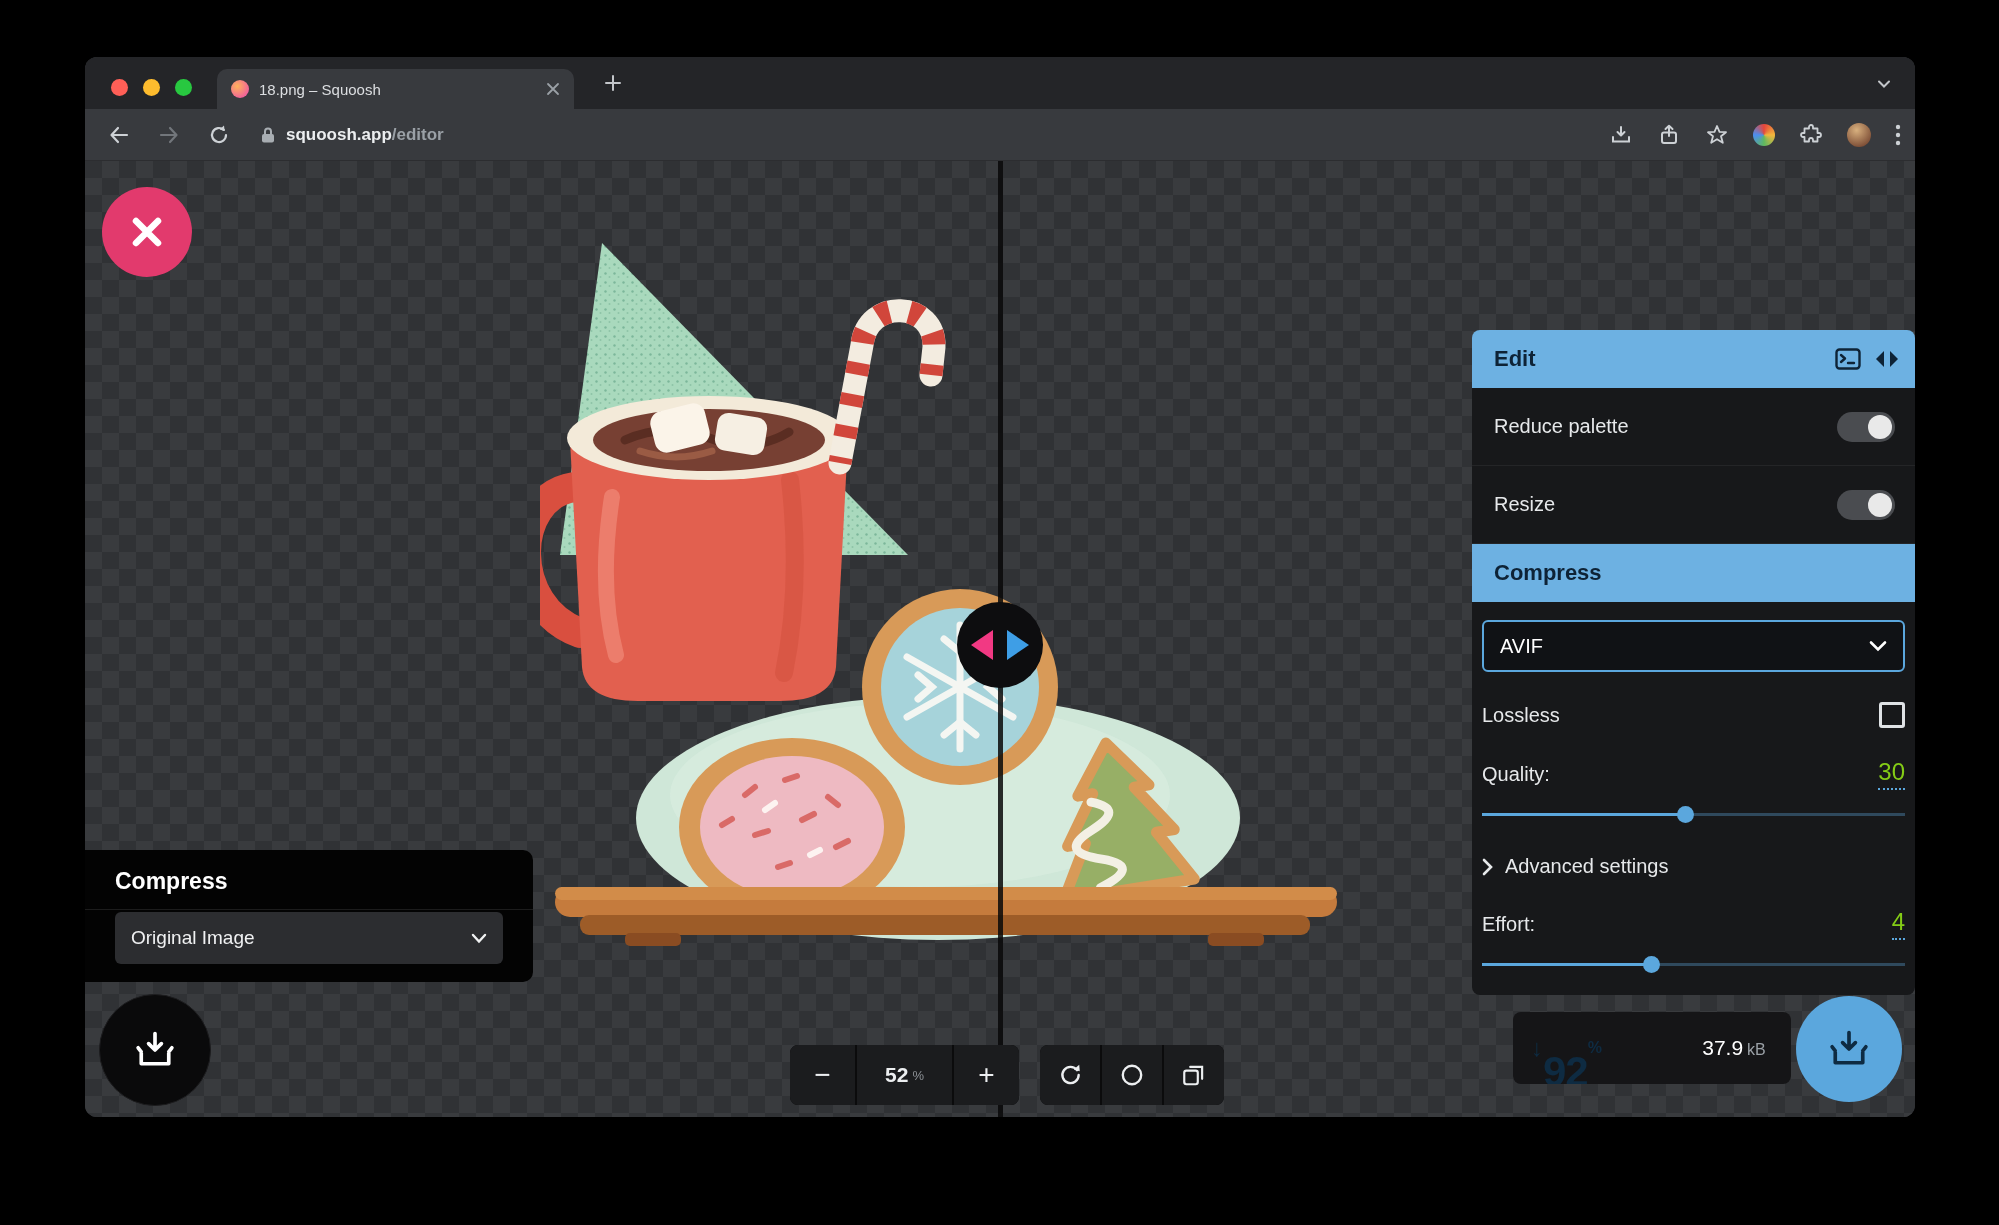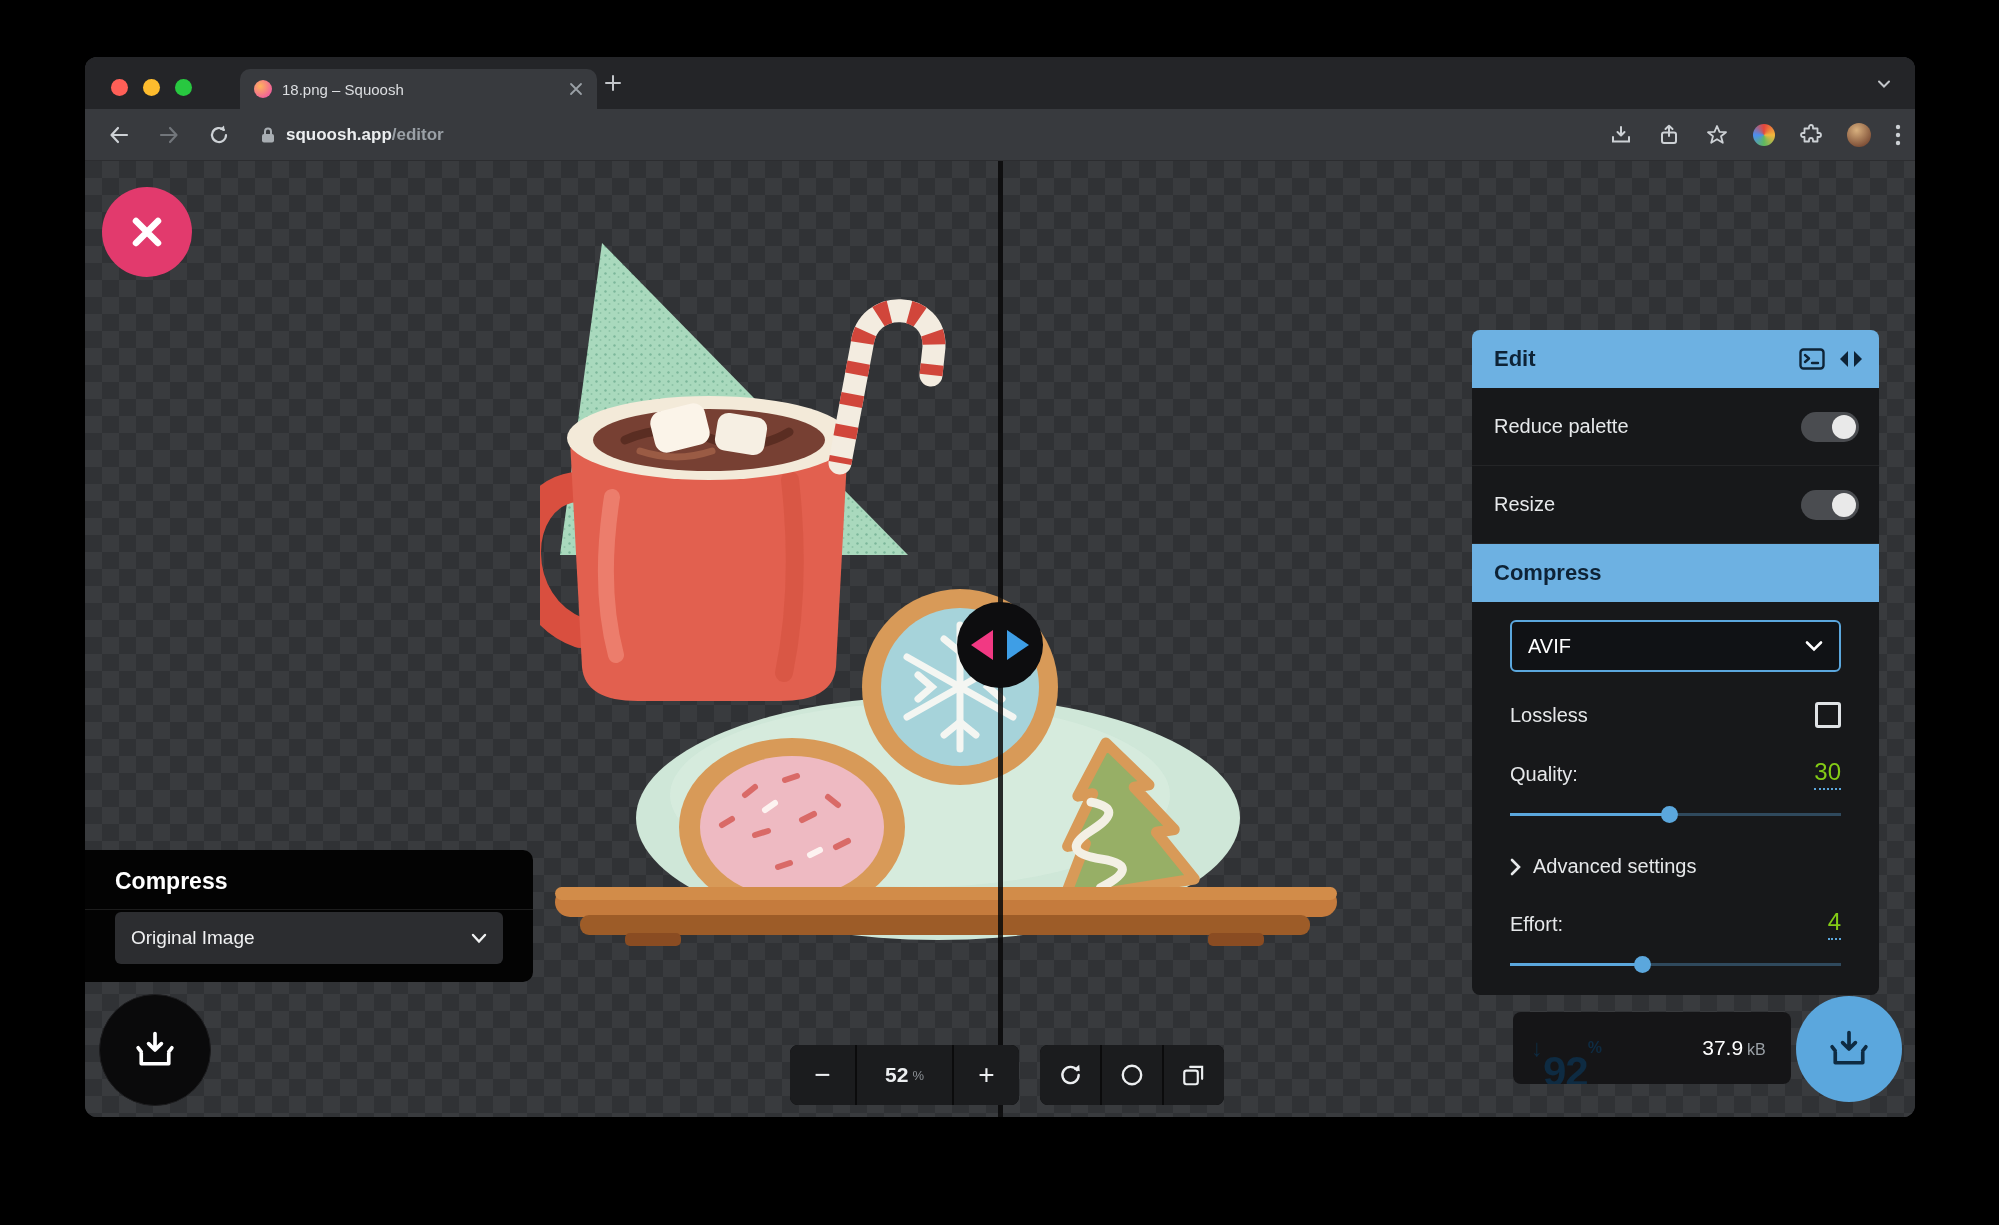--- a/index.html
+++ b/index.html
@@ -3,21 +3,21 @@
 <meta charset="utf-8">
 <style>
   html,body{margin:0;padding:0;background:#000;}
   body{width:1999px;height:1225px;position:relative;font-family:"Liberation Sans",sans-serif;overflow:hidden;}
   .window{position:absolute;left:85px;top:57px;width:1830px;height:1060px;border-radius:12px;overflow:hidden;background:#383a3e;}
 
   
   .tabstrip{position:relative;height:52px;background:#242528;}
   .traffic{position:absolute;top:22px;width:17px;height:17px;border-radius:50%;}
   .t-red{left:26px;background:#ff5f57}.t-yellow{left:58px;background:#febc2e}.t-green{left:90px;background:#28c840}
-  .tab{position:absolute;left:155px;top:12px;width:357px;height:40px;background:#383a3e;border-radius:10px 10px 0 0;display:flex;align-items:center;padding:0 14px;box-sizing:border-box;}
+  .tab{position:absolute;left:132px;top:12px;width:357px;height:40px;background:#383a3e;border-radius:10px 10px 0 0;display:flex;align-items:center;padding:0 14px;box-sizing:border-box;}
   .favicon{width:18px;height:18px;border-radius:50%;background:radial-gradient(circle at 35% 35%,#ffb35c,#f0609a 75%);margin-right:10px;flex:none;}
   .tab-title{color:#dcdee1;font-size:15px;flex:1;white-space:nowrap;overflow:hidden;}
   .icon{display:inline-flex;align-items:center;justify-content:center;}
   .newtab{position:absolute;left:512px;top:10px;width:32px;height:32px;}
   .strip-chevron{position:absolute;right:18px;top:14px;width:26px;height:26px;}
 
   
   .toolbar{height:52px;background:#383a3e;display:flex;align-items:center;position:relative;border-bottom:1px solid #2c2d30;box-sizing:border-box;}
   .nav-left{display:flex;align-items:center;gap:26px;padding-left:22px;}
   .urlbox{display:flex;align-items:center;gap:9px;margin-left:28px;}
@@ -28,29 +28,29 @@
   .avatar{width:24px;height:24px;border-radius:50%;background:radial-gradient(circle at 40% 30%,#d8b07e,#7a4b34 80%);}
 
   
   .content{position:absolute;top:104px;left:0;right:0;bottom:0;background-color:#303235;background-image:conic-gradient(#393b3e 25%,transparent 0 50%,#393b3e 0 75%,transparent 0);background-size:34px 34px;}
   .close-btn{position:absolute;left:17px;top:26px;width:90px;height:90px;border-radius:50%;display:flex;align-items:center;justify-content:center;}
   .artwork{position:absolute;left:455px;top:74px;width:810px;height:725px;}
   .divider{position:absolute;left:913px;top:0;bottom:0;width:5px;background:rgba(8,8,8,.85);}
   .handle{position:absolute;left:872px;top:441px;width:86px;height:86px;border-radius:50%;background:#0d0d0f;display:flex;align-items:center;justify-content:center;}
 
   
-  .edit-panel{position:absolute;left:1387px;top:169px;width:407px;border-radius:8px;overflow:hidden;}
+  .edit-panel{position:absolute;left:1387px;top:169px;width:443px;border-radius:8px;overflow:hidden;}
   .panel-header{height:58px;display:flex;align-items:center;justify-content:space-between;padding:0 16px 0 22px;box-sizing:border-box;}
   .panel-header .ph-title{font-size:22px;font-weight:bold;color:#0e2336;}
   .ph-icons{display:flex;align-items:center;gap:14px;}
   .toggle-row{height:78px;background:#17181a;display:flex;align-items:center;justify-content:space-between;padding:0 20px 0 22px;border-bottom:1px solid rgba(255,255,255,.06);box-sizing:border-box;}
   .row-label{color:#e6e8ea;font-size:20px;}
   .toggle{width:58px;height:30px;border-radius:15px;background:#4a4c50;position:relative;flex:none;}
   .knob{position:absolute;right:3px;top:3px;width:24px;height:24px;border-radius:50%;background:#e9e9e9;}
-  .options{background:#17181a;padding:18px 38px 22px;}
+  .options{background:#17181a;padding:18px 10px 22px;}
   .codec-select{height:52px;border:2px solid var(--accent);border-radius:6px;background:#101215;display:flex;align-items:center;justify-content:space-between;padding:0 16px;color:#fff;font-size:20px;box-sizing:border-box;}
   .opt-row{display:flex;align-items:center;justify-content:space-between;margin-top:30px;}
   .opt-value{color:#84cc16;font-size:24px;border-bottom:2px dotted var(--accent);padding-bottom:2px;}
   .checkbox{width:26px;height:26px;border:3px solid #dfe2e5;border-radius:3px;box-sizing:border-box;}
   .slider{position:relative;height:17px;margin-top:16px;}
   .track{position:absolute;left:0;right:0;top:7px;height:3px;background:rgba(91,167,221,.35);}
   .fill{position:absolute;left:0;top:7px;height:3px;background:var(--accent);}
   .thumb{position:absolute;top:0;width:17px;height:17px;margin-left:-8px;border-radius:50%;background:var(--accent);}
   .advanced{display:flex;align-items:center;gap:12px;margin-top:32px;color:#e6e8ea;font-size:20px;}
 

